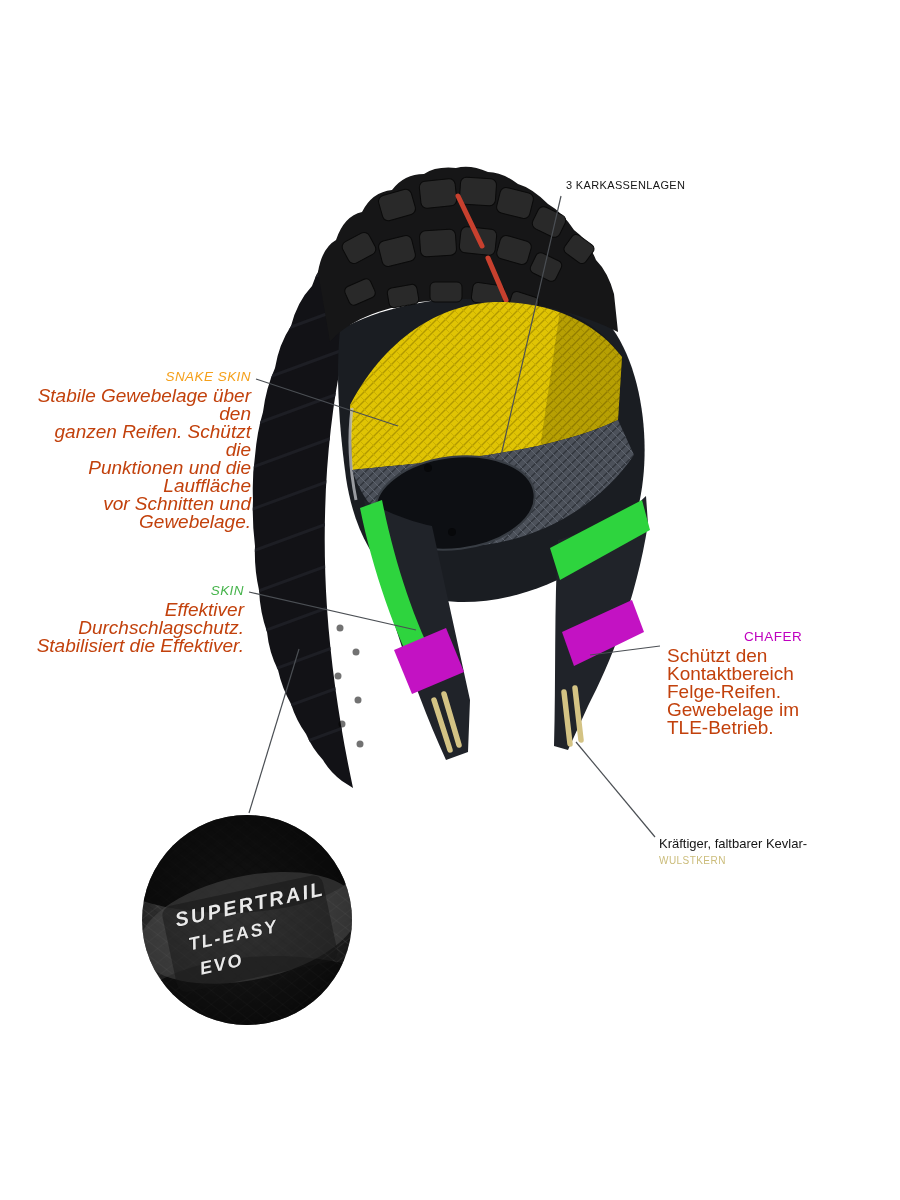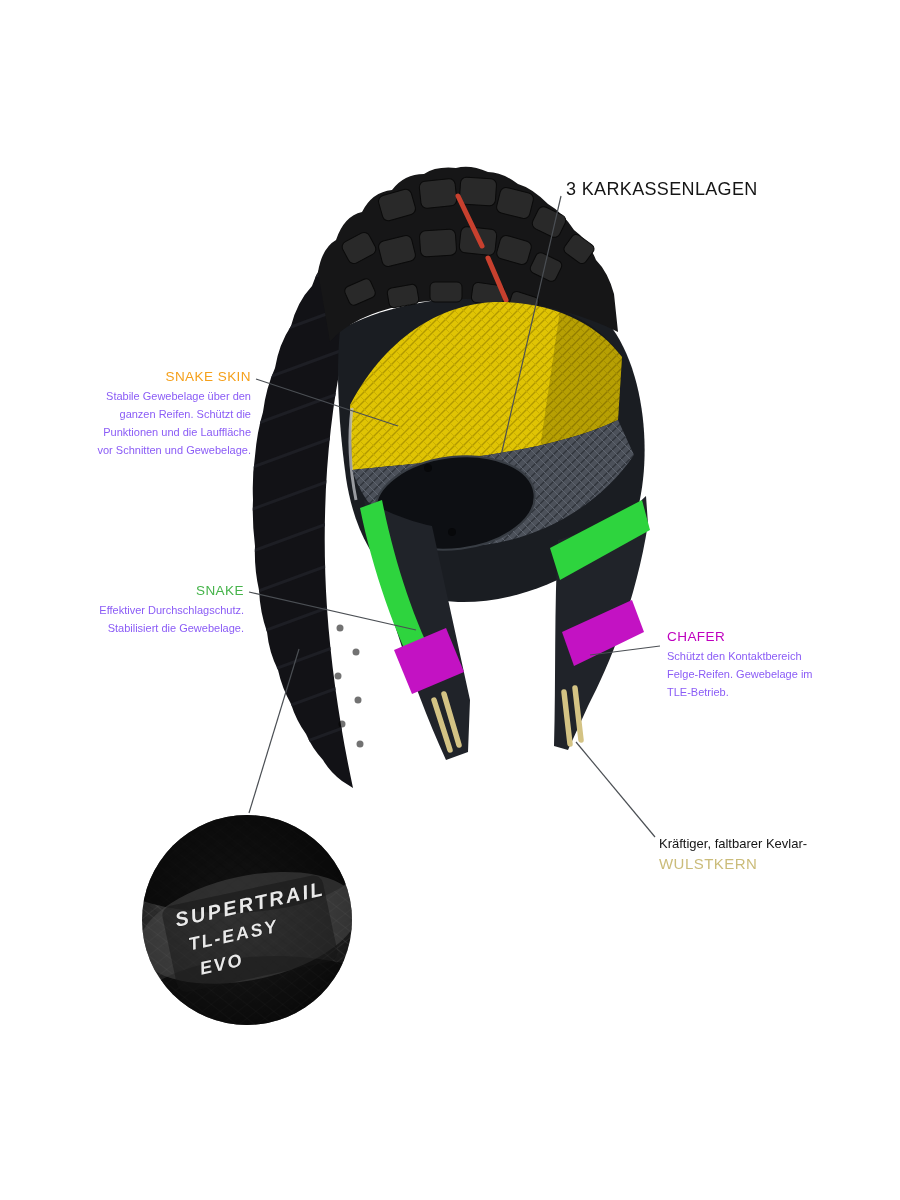--- a/index.html
+++ b/index.html
@@ -4,28 +4,28 @@
 <style>
   * { box-sizing: border-box; }
   html, body { margin: 0; padding: 0; }
   body {
     width: 900px; height: 1200px; background: #ffffff;
     font-family: "Liberation Sans", sans-serif;
   }
   #stage { position: relative; width: 900px; height: 1200px; background: #fff; overflow: hidden; }
   #tire-svg { position: absolute; left: 0; top: 0; width: 900px; height: 1200px; }
   .blk { position: absolute; }
-  .right { text-align: right; }
+  .right { text-align: right; font-style: italic; }
   .t { font-size: 13.5px; letter-spacing: .45px; font-weight: 400; margin-bottom: 3px; }
-  .para { font-size: 11px; line-height: 18px; color: #8b5cf6; }
-  .karkas { color: #151515; font-size: 18px; letter-spacing: .35px; }
+  .para { font-size: 19px; line-height: 18px; color: #c2410c; }
+  .karkas { color: #151515; font-size: 11px; letter-spacing: .35px; }
   .c-snake  { color: #f5a01b; }
   .c-apex   { color: #46b44b; }
-  .c-chafer { color: #bf00bf; }
-  .c-wulst  { color: #cbbc7a; letter-spacing: .45px; font-size: 15px; margin-top: 2px; }
+  .c-chafer { color: #bf00bf; text-align: center; }
+  .c-wulst  { color: #cbbc7a; letter-spacing: .45px; font-size: 10px; margin-top: 2px; }
   .prefix { font-size: 13px; color: #151515; line-height: 18px; }
 </style>
 </head>
 <body>
 
 <div id="stage">
 
 <svg id="tire-svg" viewBox="0 0 900 1200" xmlns="http://www.w3.org/2000/svg">
   <defs>
     <pattern id="wy" width="9" height="9" patternUnits="userSpaceOnUse">
@@ -174,24 +174,24 @@
   <div class="t c-snake">SNAKE SKIN</div>
   <div class="para">
     <div>Stabile Gewebelage über den</div>
     <div>ganzen Reifen. Schützt die</div>
     <div>Punktionen und die Lauffläche</div>
     <div>vor Schnitten und Gewebelage.</div>
   </div>
 </div>
 
 <div class="blk right" style="left:30px; top:583px; width:214px;">
-  <div class="t c-apex">SNAKE</div>
+  <div class="t c-apex">SKIN</div>
   <div class="para">
     <div>Effektiver Durchschlagschutz.</div>
-    <div>Stabilisiert die Gewebelage.</div>
+    <div>Stabilisiert die Effektiver.</div>
   </div>
 </div>
 
 <div class="blk" style="left:667px; top:629px; width:212px;">
   <div class="t c-chafer">CHAFER</div>
   <div class="para">
     <div>Schützt den Kontaktbereich</div>
     <div>Felge-Reifen. Gewebelage im</div>
     <div>TLE-Betrieb.</div>
   </div>

